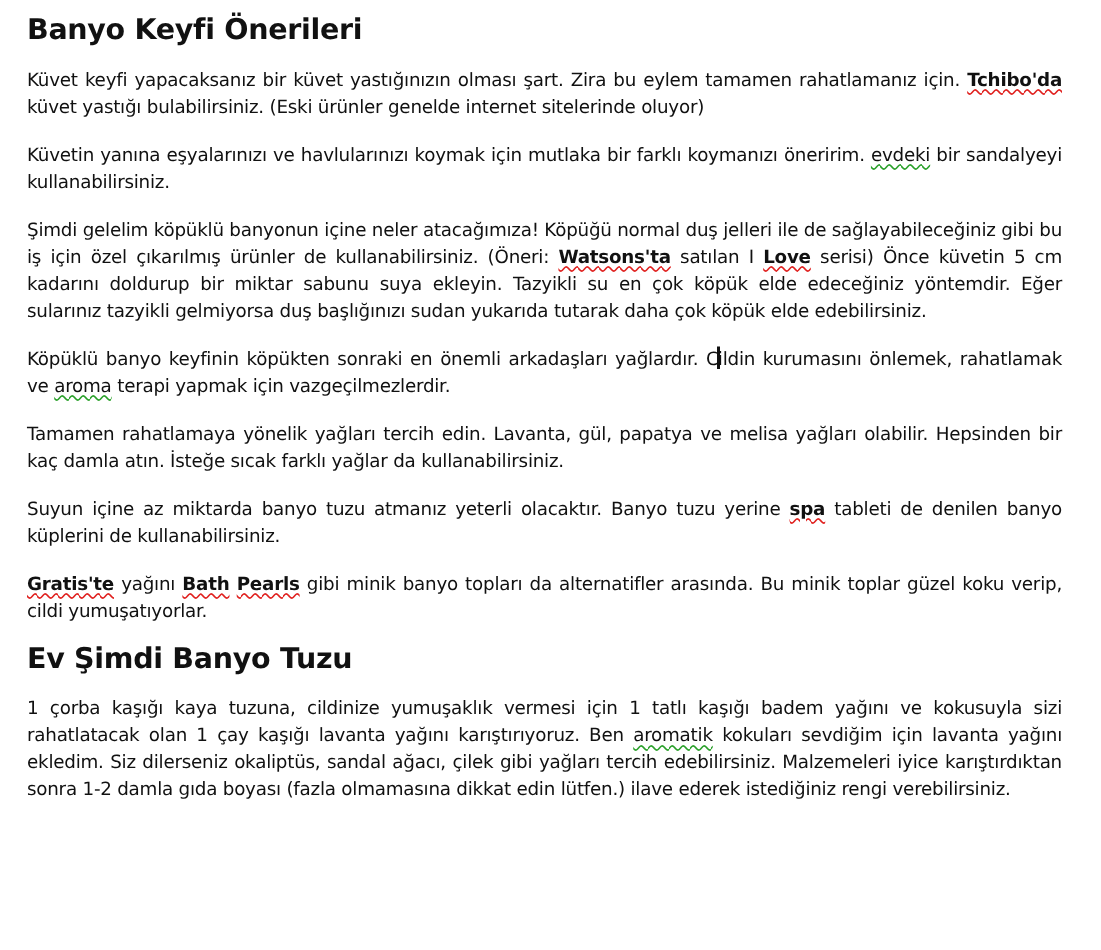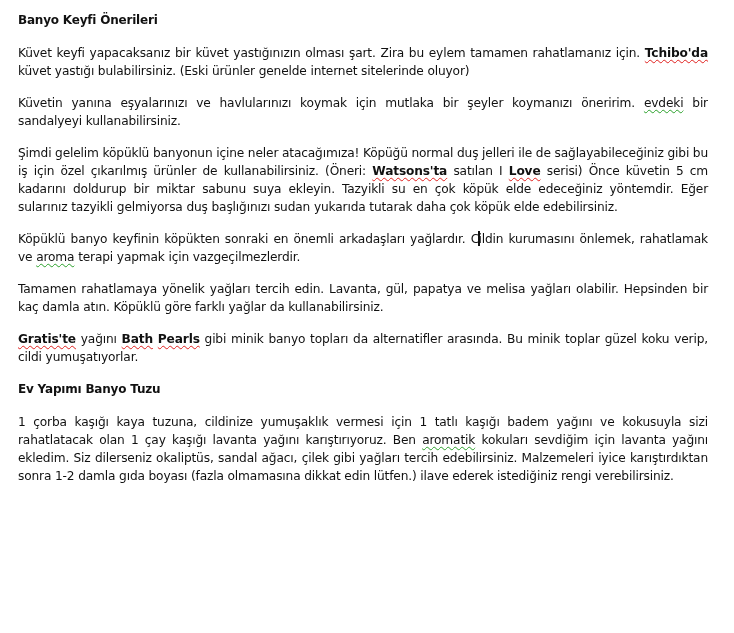--- a/index.html
+++ b/index.html
@@ -3,48 +3,49 @@
 <meta charset="utf-8">
 <style>
   html, body { margin: 0; padding: 0; background: #ffffff; }
   body {
     width: 734px; height: 633px; overflow: hidden;
     font-family: "DejaVu Sans", "Liberation Sans", sans-serif;
     font-size: 12.2px; color: #111;
   }
   .page { position: relative; padding: 11px 17px 0 18px; width: 690px; }
   h2 {
-    font-size: 12px; font-weight: bold; margin: 0 0 14px 0; line-height: 19px;
+    font-size: 19px; font-weight: bold; margin: 0 0 14px 0; line-height: 19px;
     letter-spacing: -0.2px;
   }
   p {
     margin: 0 0 14px 0; line-height: 18px; text-align: justify;
     letter-spacing: -0.15px;
   }
   .h2b { margin-top: 0px; }
   .sp { text-decoration: underline wavy #e0201e; text-decoration-thickness: 1px; text-underline-offset: 2px; font-weight: bold; }
   .gr { text-decoration: underline wavy #2aa02a; text-decoration-thickness: 1px; text-underline-offset: 2px; margin-top: 30px; }
   .caret { display: inline-block; width: 1.5px; height: 15px; background: #111; vertical-align: -3px; margin: 0 -1px; }
 </style>
 </head>
 <body>
 
 <div class="page">
   <h2>Banyo Keyfi Önerileri</h2>
 
   <p><span>Küvet keyfi yapacaksanız bir küvet yastığınızın olması şart. Zira bu eylem tamamen rahatlamanız için. </span><span class="sp">Tchibo'da</span><span> küvet yastığı bulabilirsiniz.  (Eski ürünler genelde internet sitelerinde oluyor)</span></p>
 
-  <p><span>Küvetin yanına eşyalarınızı ve havlularınızı koymak için mutlaka bir şeyler koymanızı öneririm. </span><span class="gr">evdeki</span><span> bir sandalyeyi kullanabilirsiniz.</span></p>
+  <p><span>Küvetin yanına eşyalarınızı ve havlularınızı koymak için mutlaka bir farklı koymanızı öneririm. </span><span class="gr">evdeki</span><span> bir sandalyeyi kullanabilirsiniz.</span></p>
 
 
   <p><span>Şimdi gelelim köpüklü banyonun içine neler atacağımıza! Köpüğü normal duş jelleri ile de sağlayabileceğiniz gibi bu iş için özel çıkarılmış ürünler de kullanabilirsiniz. (Öneri: </span><span class="sp">Watsons'ta</span><span> satılan I </span><span class="sp">Love</span><span> serisi) Önce küvetin 5 cm kadarını doldurup bir miktar sabunu suya ekleyin. Tazyikli su en çok köpük elde edeceğiniz yöntemdir. Eğer sularınız tazyikli gelmiyorsa duş başlığınızı sudan yukarıda tutarak daha çok köpük elde edebilirsiniz.</span></p>
 
   <p><span>Köpüklü banyo keyfinin köpükten sonraki en önemli arkadaşları yağlardır. C</span><span class="caret"></span><span>ildin kurumasını önlemek, rahatlamak ve </span><span class="gr">aroma</span><span> terapi yapmak için vazgeçilmezlerdir.</span></p>
 
-  <p>Tamamen rahatlamaya yönelik yağları tercih edin. Lavanta, gül, papatya ve melisa yağları olabilir. Hepsinden bir kaç damla atın. Köpüklü göre farklı yağlar da kullanabilirsiniz.</p>
+  <p>Tamamen rahatlamaya yönelik yağları tercih edin. Lavanta, gül, papatya ve melisa yağları olabilir. Hepsinden bir kaç damla atın. İsteğe sıcak farklı yağlar da kullanabilirsiniz.</p>
 
+  <p><span>Suyun içine az miktarda banyo tuzu atmanız yeterli olacaktır. Banyo tuzu yerine </span><span class="sp">spa</span><span> tableti de denilen banyo küplerini de kullanabilirsiniz.</span></p>
 
   <p><span class="sp">Gratis'te</span><span> yağını </span><span class="sp">Bath</span><span> </span><span class="sp">Pearls</span><span> gibi minik banyo topları da alternatifler arasında. Bu minik toplar güzel koku verip, cildi yumuşatıyorlar.</span></p>
 
-  <h2 class="h2b">Ev Yapımı Banyo Tuzu</h2>
+  <h2 class="h2b">Ev Şimdi Banyo Tuzu</h2>
 
   <p><span>1 çorba kaşığı kaya tuzuna, cildinize yumuşaklık vermesi için 1 tatlı kaşığı badem yağını ve kokusuyla sizi rahatlatacak olan 1 çay kaşığı lavanta yağını karıştırıyoruz. Ben </span><span class="gr">aromatik</span><span> kokuları sevdiğim için lavanta yağını ekledim. Siz dilerseniz okaliptüs, sandal ağacı, çilek gibi yağları tercih edebilirsiniz.  Malzemeleri iyice karıştırdıktan sonra 1-2 damla gıda boyası (fazla olmamasına dikkat edin lütfen.) ilave ederek istediğiniz rengi verebilirsiniz.</span></p>
 </div>
 
 </body></html>

